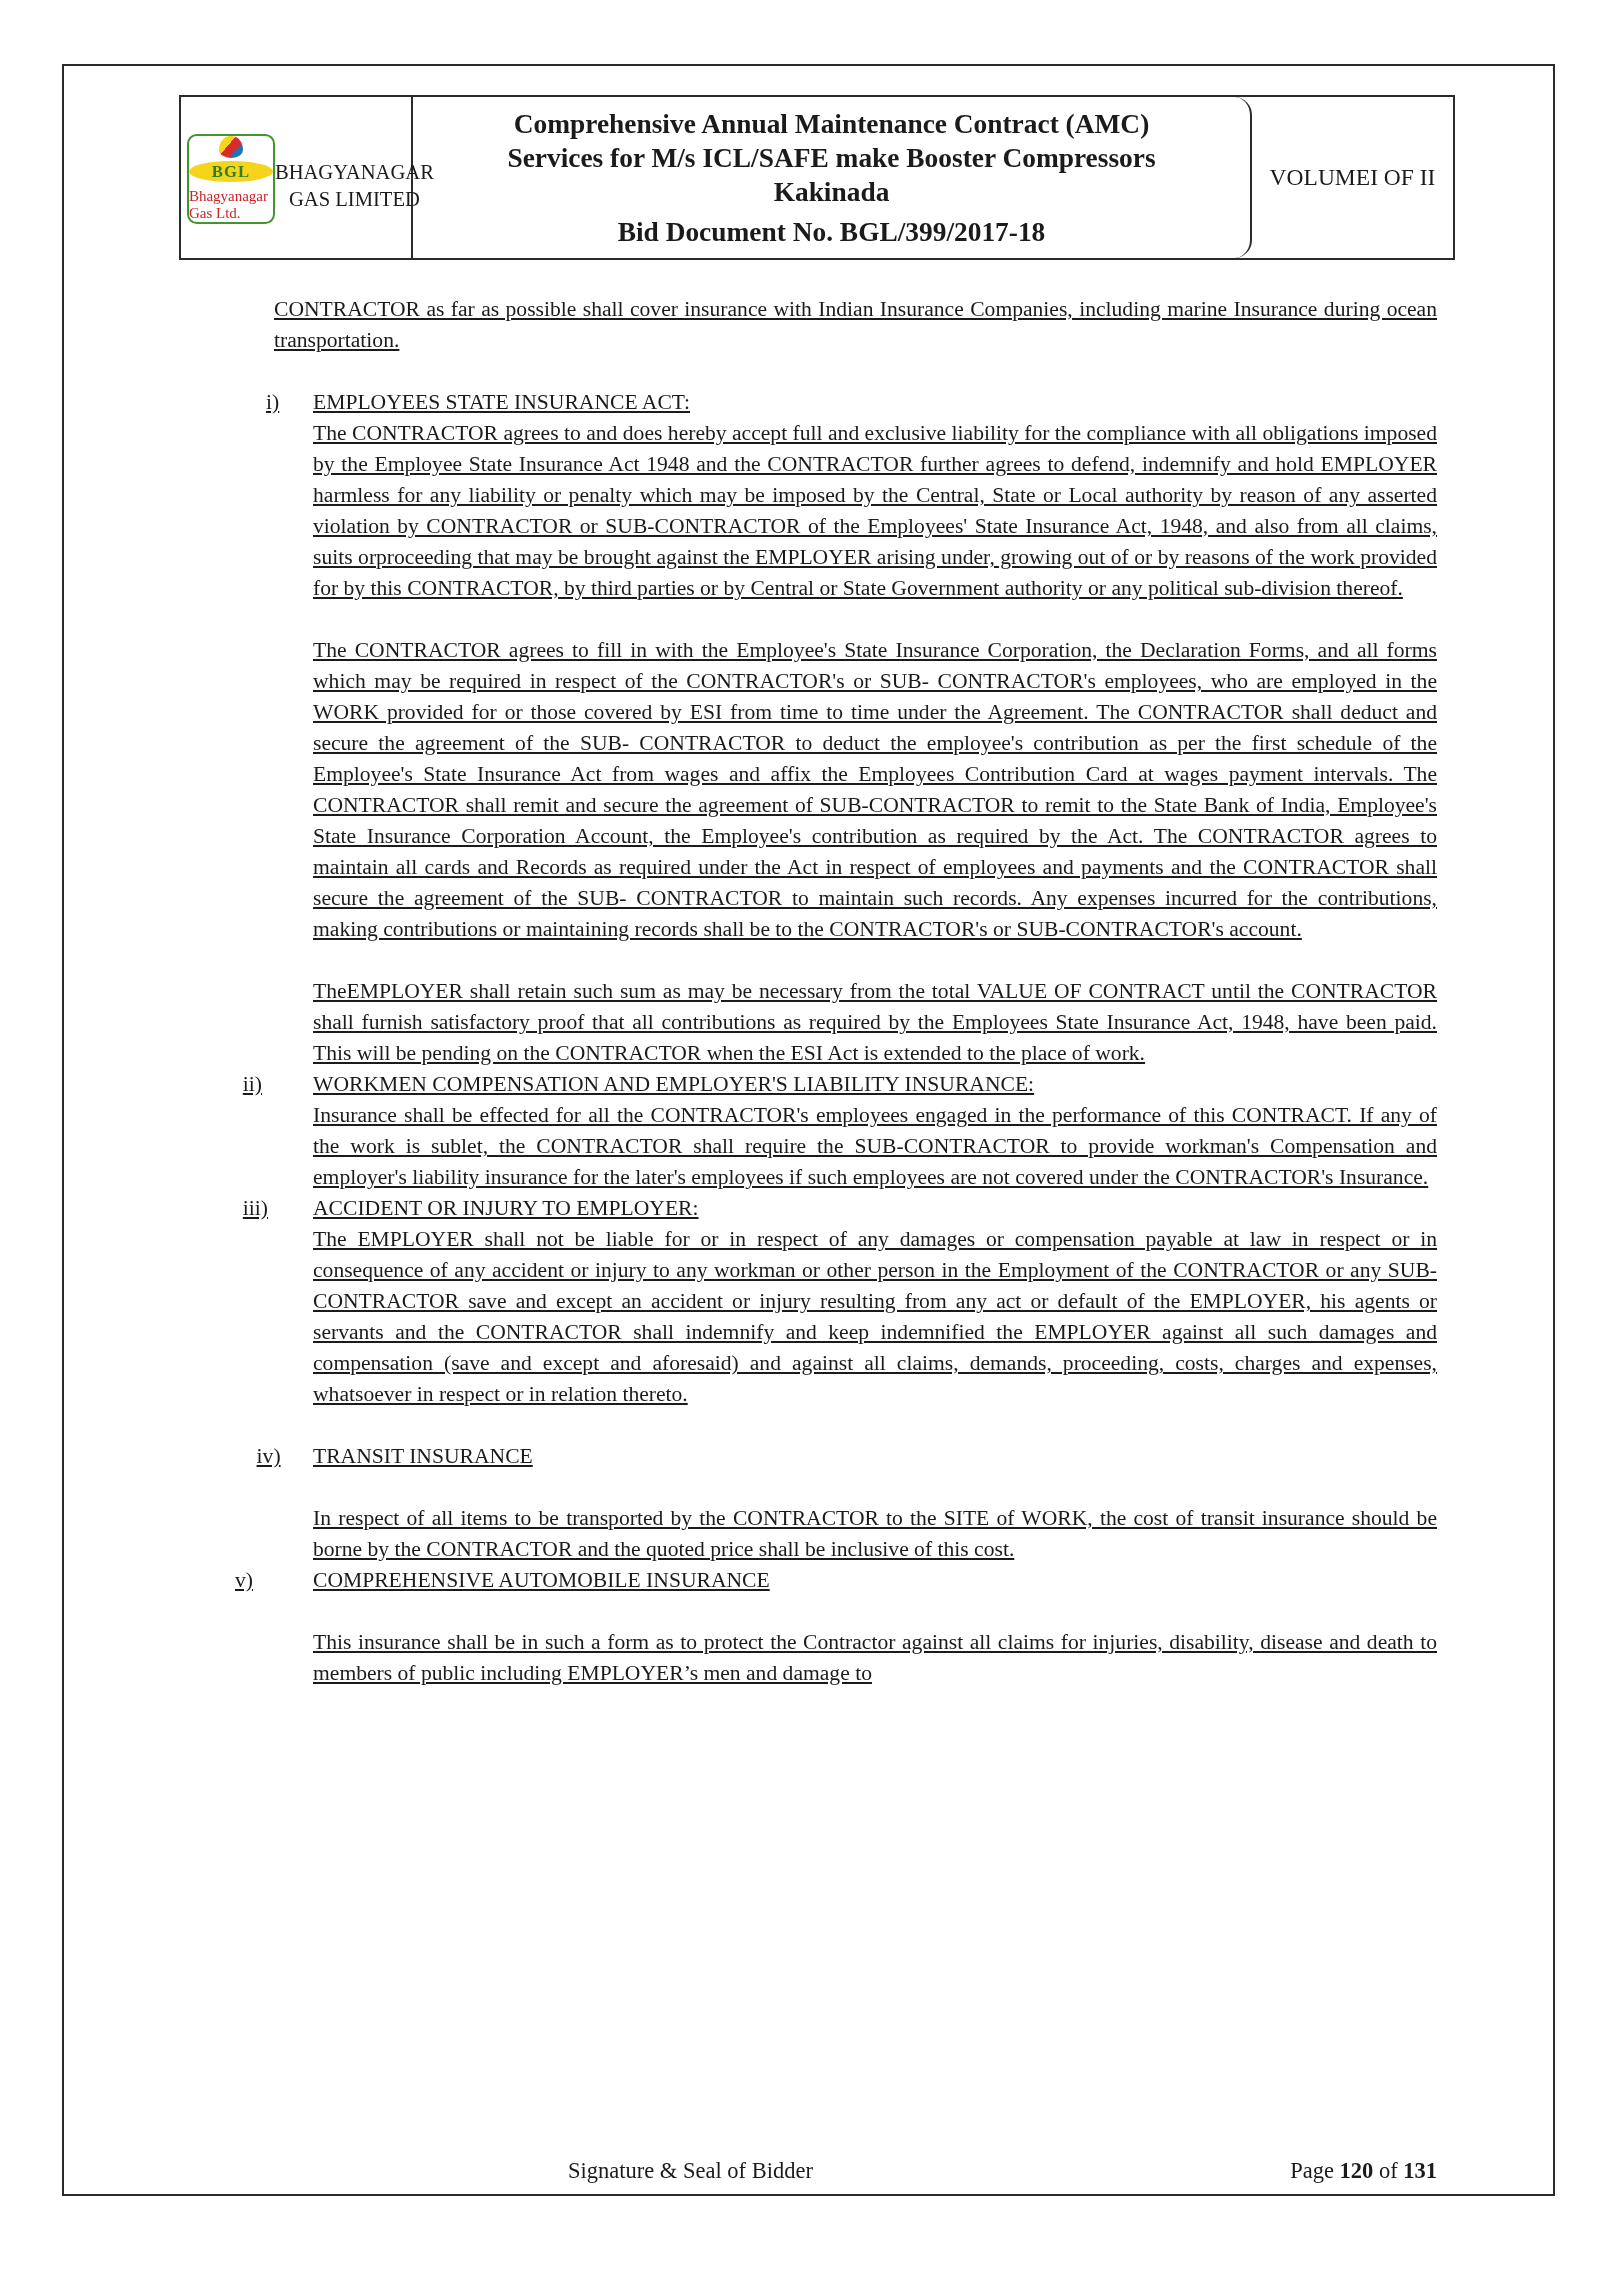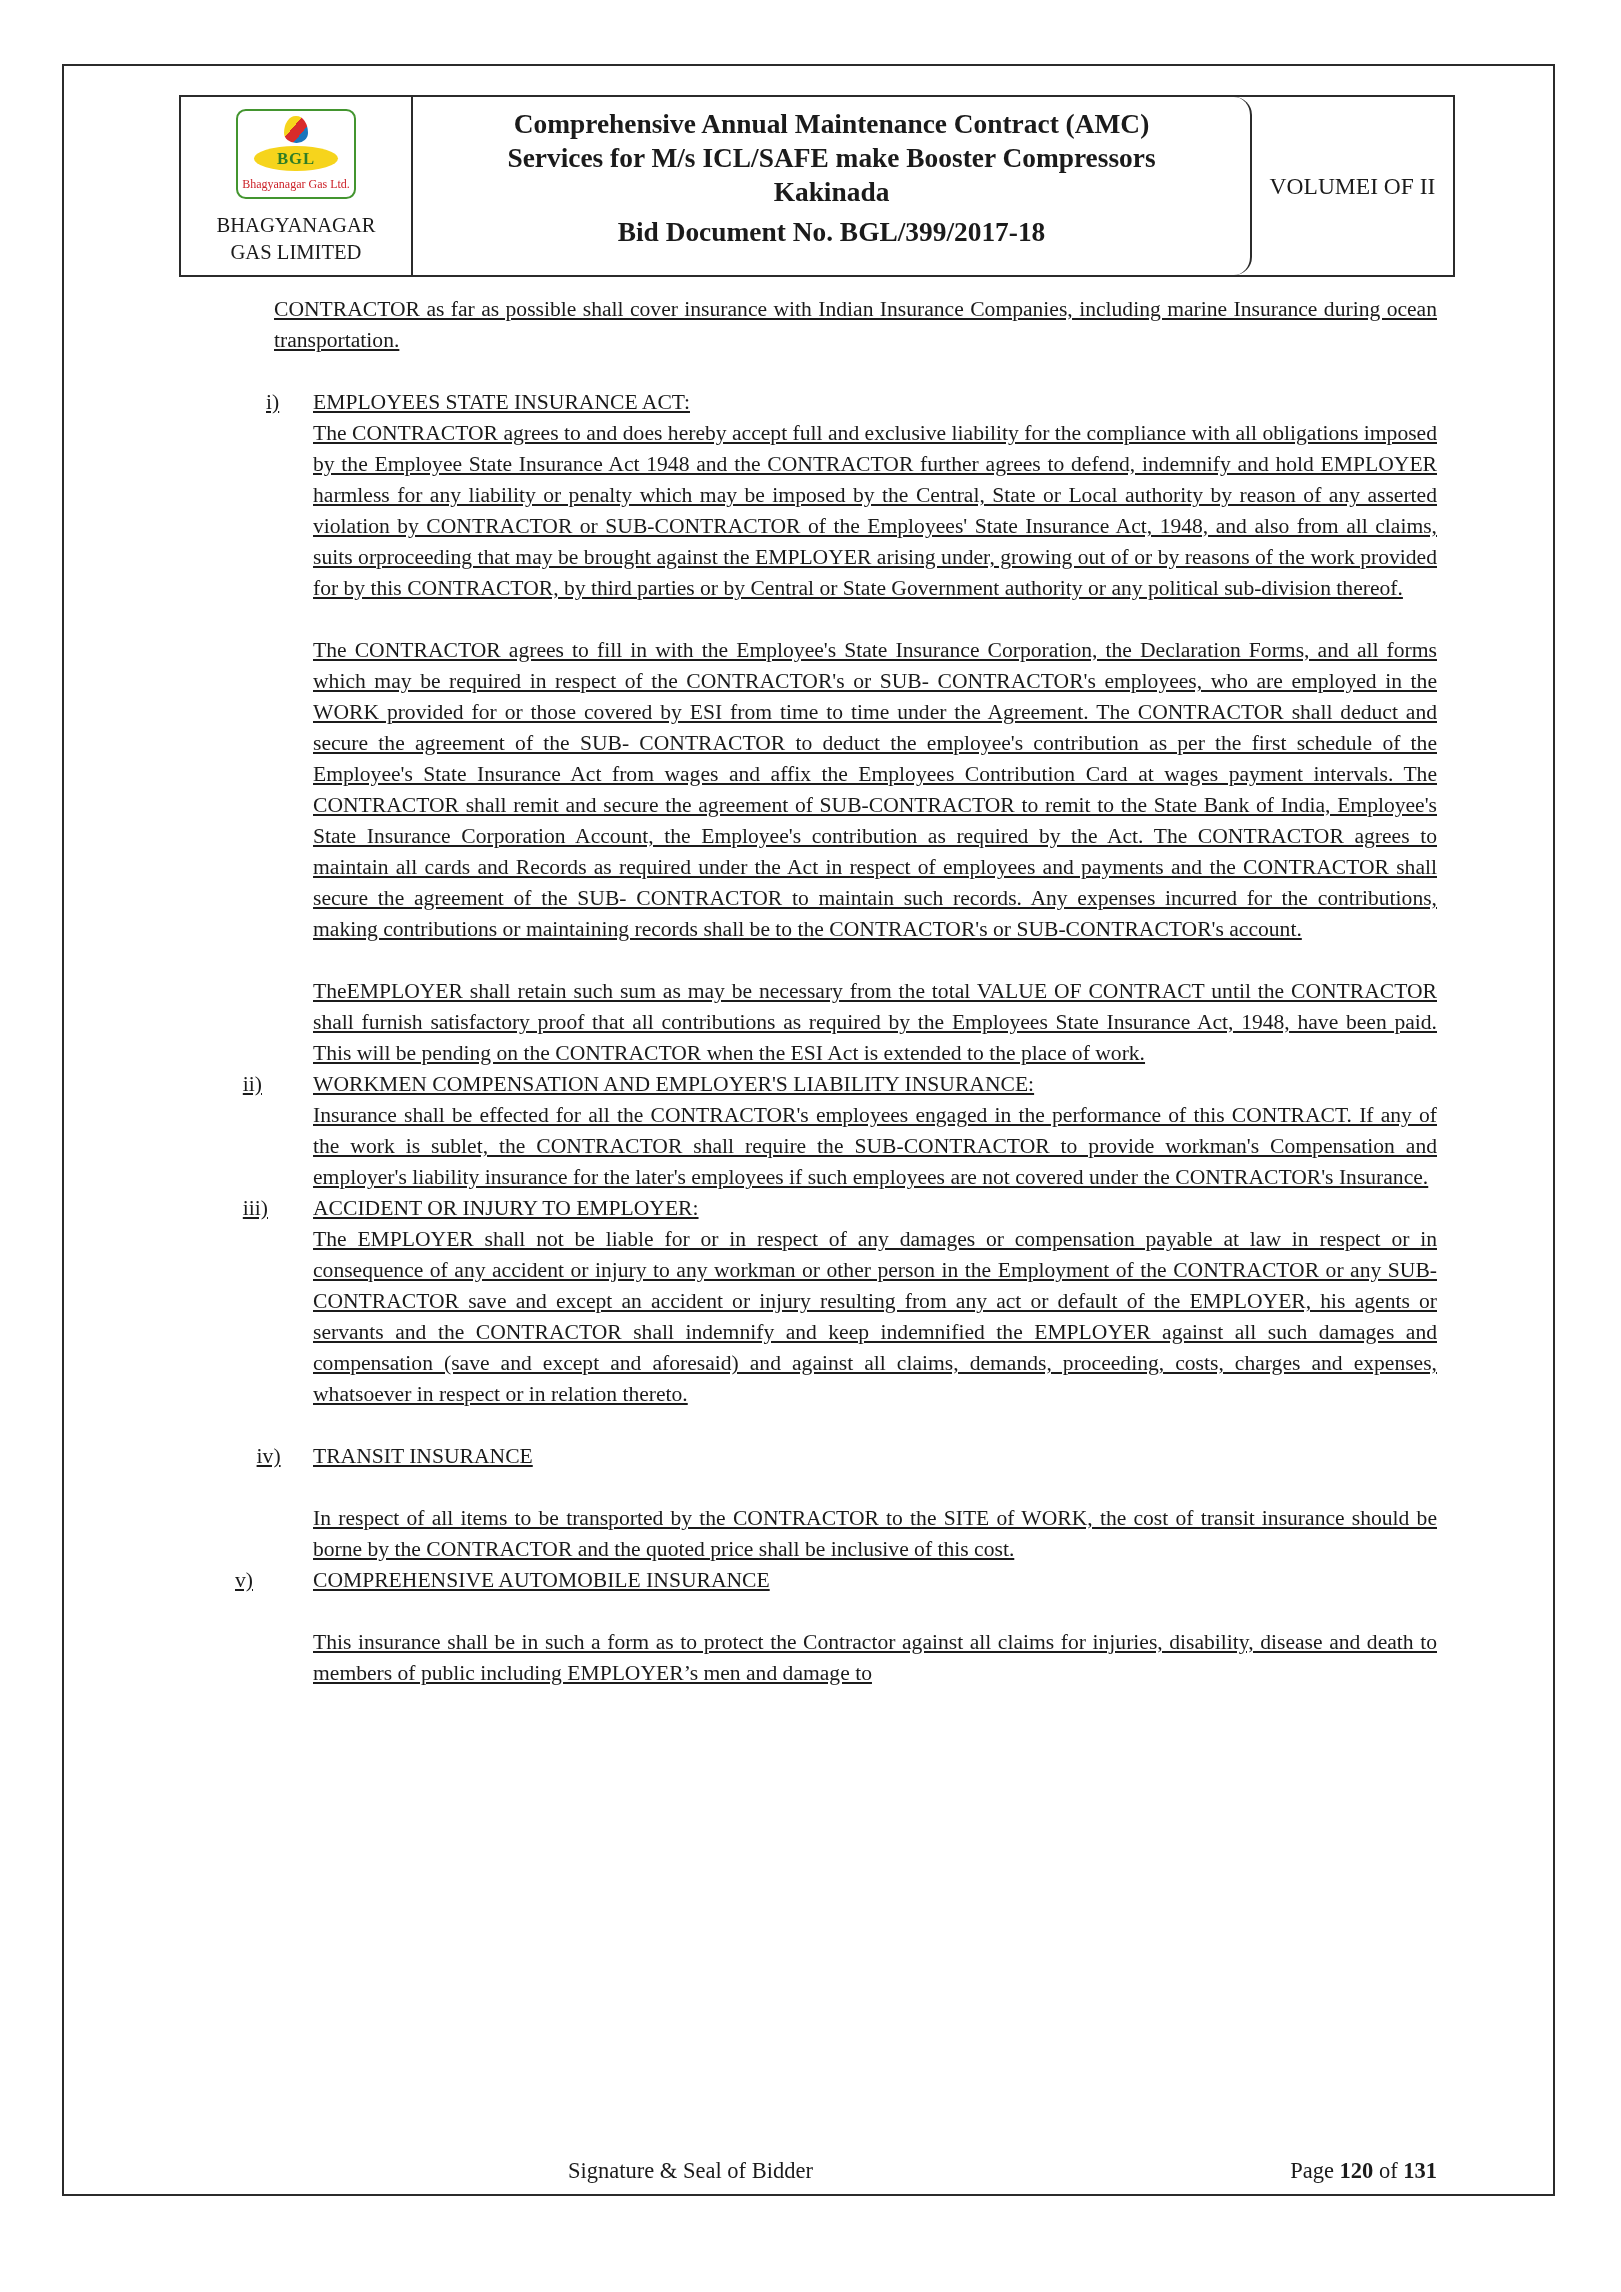--- a/index.html
+++ b/index.html
@@ -12,21 +12,21 @@
     border:2px solid #2b2b2b; box-sizing:border-box;
   }
   
   .header-table {
     position:absolute; left:179px; top:95px; width:1276px;
     display:flex; border:2px solid #2b2b2b; box-sizing:border-box; background:#fff;
   }
   .cell { box-sizing:border-box; }
   .logo-cell {
     width:232px; border-right:2px solid #2b2b2b;
-    display:flex; flex-direction:column; align-items:center; padding:11.8px 5.9px 9.8px;
+    display:flex; flex-direction:row; align-items:center; padding:11.8px 5.9px 9.8px;
   }
   .title-cell {
     flex:1; border-right:2px solid #2b2b2b; text-align:center;
     font-weight:bold; font-size:27.4px; line-height:34px; padding:9.8px 23.5px;border-radius:18px;
   }
   .volume-cell {
     width:201px; display:flex; flex-direction:row; align-items:center;
     justify-content:center; font-size:23.5px; line-height:31px;
   }
   .bid-line { margin-top:5.9px; }
@@ -38,21 +38,21 @@
   .flame {
     width:23.5px; height:27.4px;
     border-radius:50% 50% 48% 52% / 62% 62% 38% 38%;
     background:linear-gradient(130deg,#f6d41c 40%,#d92b2b 40% 68%,#1b75bb 68%);
   }
   .logo-oval {
     width:84px; height:25.5px; background:#f6d41c; border-radius:50%;
     display:flex; align-items:center; justify-content:center;
     font-weight:bold; font-size:16.7px; color:#2f7d26; letter-spacing:1px;
   }
-  .logo-caption { color:#cc2229; font-size:12px; margin-top:2.9px; }
+  .logo-caption { color:#cc2229; font-size:15px; margin-top:2.9px; }
   .org-name { margin-top:13.7px; text-align:center; font-size:20.6px; line-height:26.5px; }
   
   .body-text {
     position:absolute; left:235px; top:294px; width:1202px;
     font-size:21.6px; line-height:31px;text-decoration:underline;
   }
   .intro { margin:0 0 31px 39px; text-align:justify; }
   .item { display:flex; }
   .marker { flex:0 0 78px; box-sizing:border-box; }
   .item-content { flex:1; min-width:0; }

